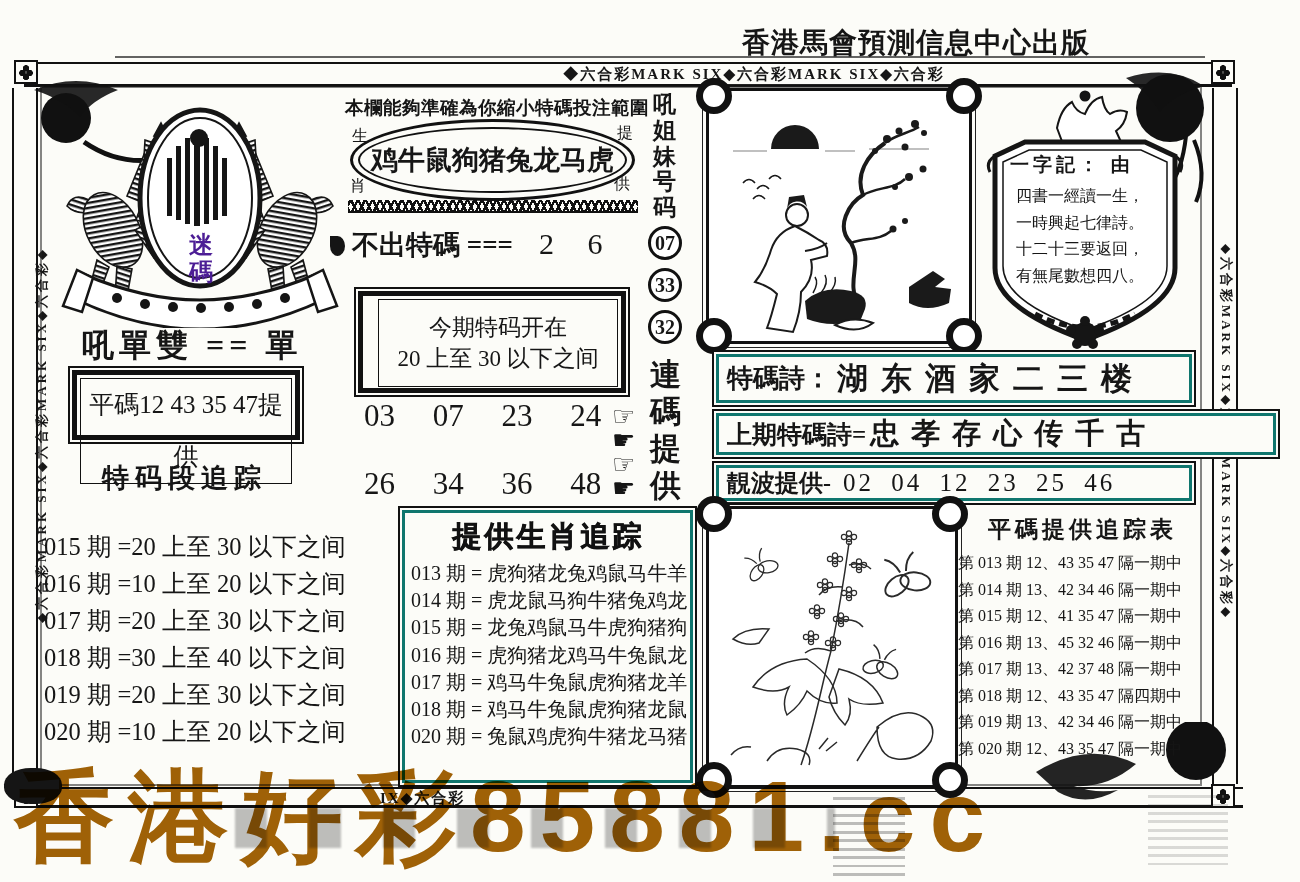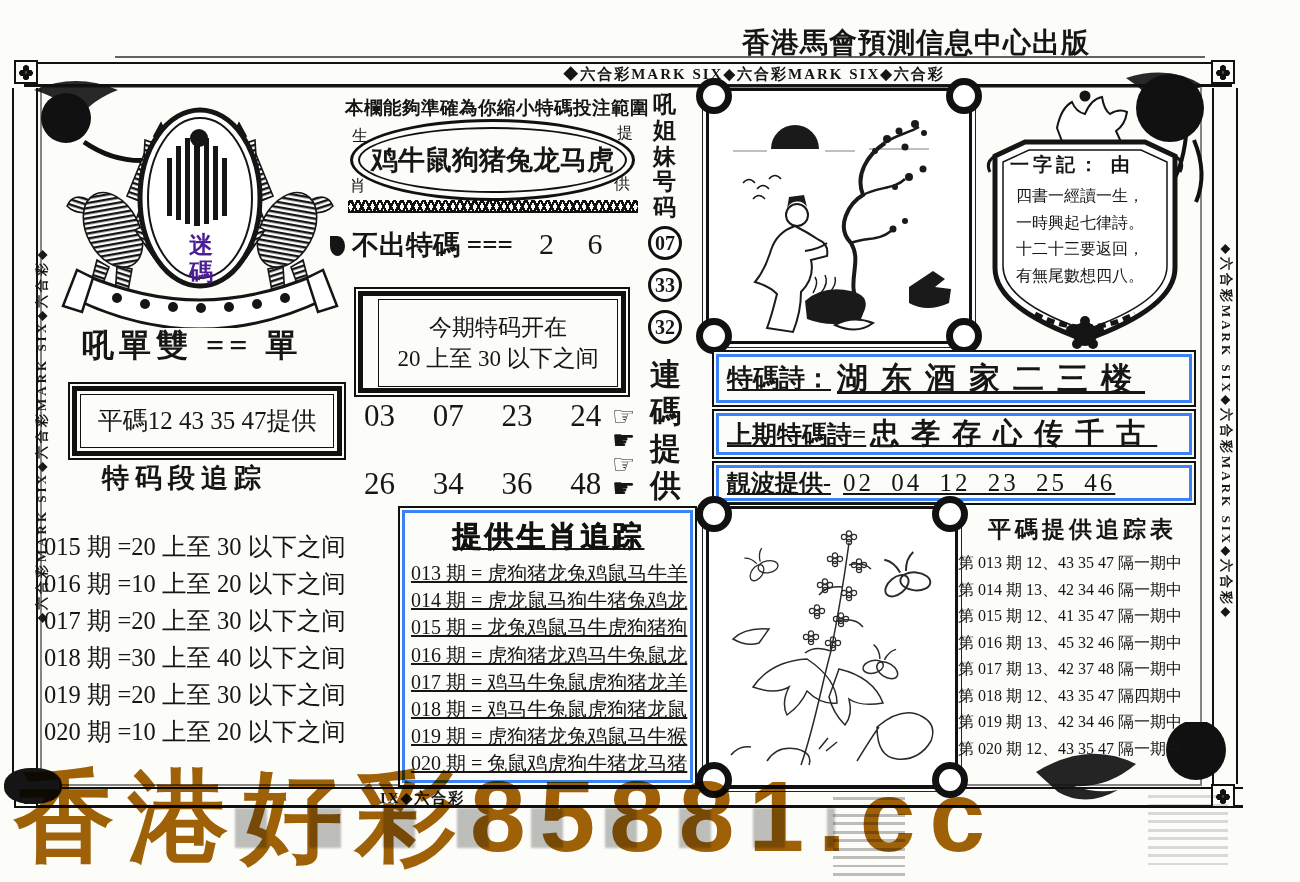--- a/index.html
+++ b/index.html
@@ -14,22 +14,22 @@
   .vband{border-left:2px solid #111;border-right:2px solid #111;background:#fcfcf8;}
   .bandtext{font-family:"Liberation Serif",serif;font-weight:bold;font-size:15px;letter-spacing:2px;}
   .vtext{position:absolute;white-space:nowrap;font-weight:bold;font-size:13px;letter-spacing:3px;}
   .rosette{width:24px;height:24px;border:2px solid #111;background:
      radial-gradient(circle at 50% 32%, #111 3px, transparent 3.5px),
      radial-gradient(circle at 32% 55%, #111 3px, transparent 3.5px),
      radial-gradient(circle at 68% 55%, #111 3px, transparent 3.5px),
      radial-gradient(circle at 50% 74%, #111 3px, transparent 3.5px),#fcfcf8;}
   
   .dframe{border:2px solid #111;padding:2px;background:#fcfcf8;}
-  .dframe>.in{border:3px solid #3b82f6;width:100%;height:100%;box-sizing:border-box;
-              display:flex;align-items:center;text-decoration:underline;}
+  .dframe>.in{border:3px solid #0f766e;width:100%;height:100%;box-sizing:border-box;
+              display:flex;align-items:center;}
   .thickbox{border:5px solid #111;outline:2px solid #111;outline-offset:2px;background:#fcfcf8;}
   .thickbox>.in{border:1px solid #111;margin:3px;}
   
   .picframe{border:3px solid #111;outline:1px solid #222;outline-offset:3px;background:#fff;}
   .ring{position:absolute;width:22px;height:22px;border:7px solid #111;border-radius:50%;background:#fff;}
   
   .zigzag{height:13px;border-bottom:2px solid #111;background:
     repeating-linear-gradient(63deg,#111 0 2.4px,transparent 2.4px 6.5px),
     repeating-linear-gradient(-63deg,#111 0 2.4px,transparent 2.4px 6.5px);}
   .numcircle{width:34px;height:34px;border:3px solid #111;border-radius:50%;
@@ -130,21 +130,21 @@
         <circle cx="174" cy="219" r="5"></circle>
         <circle cx="202" cy="216" r="5"></circle>
       <circle cx="230" cy="210" r="5"></circle>
     </g>
     <path d="M22,182 l-14,36 19,6 11,-34 z M268,182 l14,36 -19,6 -11,-34 z" fill="#fff" stroke="#151515" stroke-width="2.5"></path>
   </svg>
   <div class="abs b stack ctr" style="left:187px;top:232px;width:28px;font-size:24px;color:#4c1d95;">迷碼</div>
 
   <div class="abs b nowrap" style="left:82px;top:324px;font-size:32px;letter-spacing:5px;">吼單雙 == 單</div>
 
-  <div class="abs thickbox" style="left:72px;top:386px;width:270px;height:70px;">
+  <div class="abs thickbox" style="left:72px;top:370px;width:228px;height:70px;">
     <div class="in ctr" style="font-size:25px;line-height:52px;">平碼12 43 35 47提供</div>
   </div>
 
   <div class="abs b" style="left:102px;top:460px;width:220px;font-size:27px;letter-spacing:6px;">特码段追踪</div>
 
   <div class="abs" style="left:44px;top:528px;width:312px;font-size:24.5px;line-height:37px;">
     <div>015 期 =20 上至 30 以下之间</div>
     <div>016 期 =10 上至 20 以下之间</div>
     <div>017 期 =20 上至 30 以下之间</div>
     <div>018 期 =30 上至 40 以下之间</div>
@@ -189,21 +189,20 @@
   <div class="abs dframe" style="left:398px;top:506px;width:299px;height:281px;">
     <div class="in" style="flex-direction:column;align-items:stretch;justify-content:flex-start;padding:4px 4px 0 6px;">
       <div class="b ctr" style="font-size:29px;letter-spacing:3px;-webkit-text-stroke:.6px #111;">提供生肖追踪</div>
       <div style="font-size:20px;line-height:27.2px;margin-top:3px;">
         <div class="nowrap">013 期 = 虎狗猪龙兔鸡鼠马牛羊</div>
         <div class="nowrap">014 期 = 虎龙鼠马狗牛猪兔鸡龙</div>
         <div class="nowrap">015 期 = 龙兔鸡鼠马牛虎狗猪狗</div>
         <div class="nowrap">016 期 = 虎狗猪龙鸡马牛兔鼠龙</div>
         <div class="nowrap">017 期 = 鸡马牛兔鼠虎狗猪龙羊</div>
         <div class="nowrap">018 期 = 鸡马牛兔鼠虎狗猪龙鼠</div>
-        <div class="nowrap">019 期 = 虎狗猪龙兔鸡鼠马牛猴</div>
         <div class="nowrap">020 期 = 兔鼠鸡虎狗牛猪龙马猪</div>
       </div>
     </div>
   </div>
 
   <div class="abs b stack" style="left:653px;top:92px;width:26px;font-size:23px;">吼姐妹号码</div>
   <div class="abs numcircle" style="left:648px;top:226px;">07</div>
   <div class="abs numcircle" style="left:648px;top:268px;">33</div>
   <div class="abs numcircle" style="left:648px;top:310px;">32</div>
   <div class="abs b stack" style="left:650px;top:356px;width:34px;font-size:31px;line-height:37px;">連碼提供</div>
@@ -272,21 +271,21 @@
       <div class="nowrap">有無尾數想四八。</div>
     </div>
   </div>
 
   <div class="abs dframe" style="left:712px;top:350px;width:484px;height:57px;">
     <div class="in nowrap" style="padding-left:8px;">
       <span class="b" style="font-size:26px;">特碼詩：</span>
       <span class="b" style="font-size:31px;letter-spacing:13px;margin-left:6px;">湖东酒家二三楼</span>
     </div>
   </div>
-  <div class="abs dframe" style="left:712px;top:409px;width:484px;height:50px;">
+  <div class="abs dframe" style="left:712px;top:409px;width:568px;height:50px;">
     <div class="in nowrap" style="padding-left:8px;">
       <span class="b" style="font-size:25px;">上期特碼詩=</span>
       <span class="b" style="font-size:29px;letter-spacing:12px;margin-left:4px;">忠孝存心传千古</span>
     </div>
   </div>
   <div class="abs dframe" style="left:712px;top:461px;width:484px;height:44px;">
     <div class="in nowrap" style="padding-left:8px;">
       <span class="b" style="font-size:24px;">靚波提供-</span>
       <span style="font-size:25px;letter-spacing:3px;word-spacing:8px;margin-left:12px;">02 04 12 23 25 46</span>
     </div>

